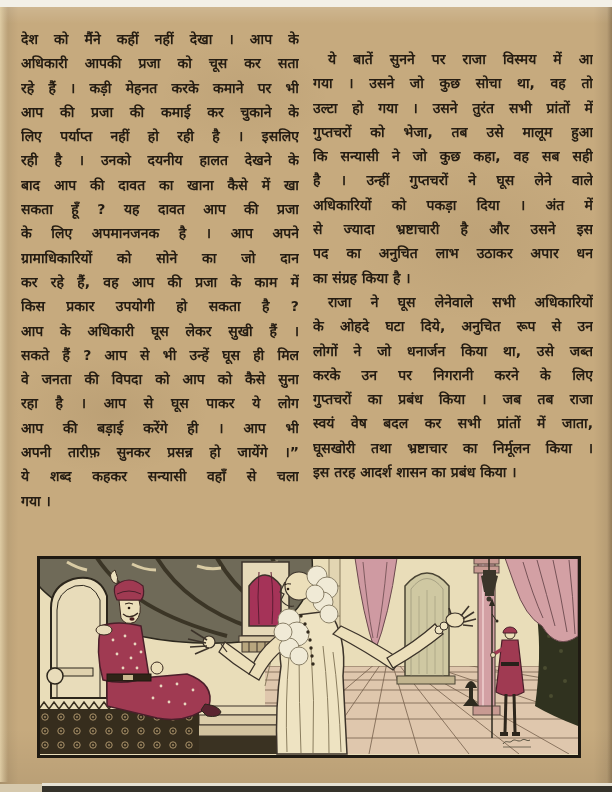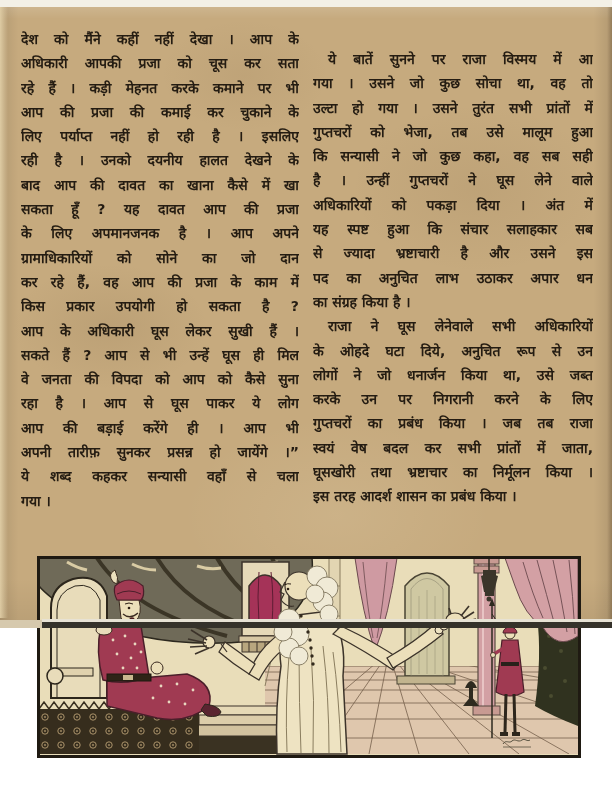--- a/index.html
+++ b/index.html
@@ -1,18 +1,18 @@
 <!DOCTYPE html>
 <html style="--paper: #c6aa7e; --ink: #241c12; --art-bg: #e9ddb9; --crimson: #a03a52; --crimson-dark: #4a1f2a; --magenta: #a53358; --pink: #d3a0a4; --rose: #cf9aa2; --canopy: #6f6a58; --canopy-rib: #3b3526; --floor: #dfc7ad; --floor-line: #75604b; --foliage: #30321f; --dark-wood: #362d1d; --cream: #ecdfba; --outline: #3c332a;"><head>
 <meta charset="utf-8">
 <style>
   html,body{margin:0;padding:0;}
   body{width:612px;height:792px;overflow:hidden;background:#ffffff;
        font-family:"DejaVu Sans",sans-serif;}
-  .page{position:absolute;left:0;top:0;width:612px;height:628px;background:#fff;}
+  .page{position:absolute;left:0;top:0;width:612px;height:792px;background:#fff;}
   .paper{position:absolute;left:0;top:0;right:0;bottom:0;
     background:
       radial-gradient(140px 90px at 18% 52%, rgba(96,74,44,0.10), transparent 70%),
       radial-gradient(180px 120px at 78% 30%, rgba(96,74,44,0.08), transparent 70%),
       radial-gradient(220px 140px at 55% 82%, rgba(255,246,220,0.10), transparent 70%),
       radial-gradient(120px 80px at 40% 12%, rgba(96,74,44,0.07), transparent 70%),
       linear-gradient(90deg, rgba(0,0,0,0.10), rgba(0,0,0,0) 3%, rgba(0,0,0,0) 97%, rgba(0,0,0,0.10)),
       linear-gradient(180deg, rgba(255,255,255,0.20), rgba(0,0,0,0) 3%, rgba(0,0,0,0) 92%, rgba(0,0,0,0.07)),
       var(--paper,#c6aa7e);}
   .edge-top{position:absolute;left:0;top:0;right:0;height:7px;background:#f3f0e7;}
@@ -62,21 +62,20 @@
       <div class="tline end">गया ।</div>
     </div>
   <div class="col col-right">
       <div class="tline indent">ये बातें सुनने पर राजा विस्मय में आ</div>
       <div class="tline">गया । उसने जो कुछ सोचा था, वह तो</div>
       <div class="tline">उल्टा हो गया । उसने तुरंत सभी प्रांतों में</div>
       <div class="tline">गुप्तचरों को भेजा, तब उसे मालूम हुआ</div>
       <div class="tline">कि सन्यासी ने जो कुछ कहा, वह सब सही</div>
       <div class="tline">है । उन्हीं गुप्तचरों ने घूस लेने वाले</div>
       <div class="tline">अधिकारियों को पकड़ा दिया । अंत में</div>
-      <div class="tline">यह स्पष्ट हुआ कि संचार सलाहकार सब</div>
       <div class="tline">से ज्यादा भ्रष्टाचारी है और उसने इस</div>
       <div class="tline">पद का अनुचित लाभ उठाकर अपार धन</div>
       <div class="tline end">का संग्रह किया है ।</div>
       <div class="tline indent">राजा ने घूस लेनेवाले सभी अधिकारियों</div>
       <div class="tline">के ओहदे घटा दिये, अनुचित रूप से उन</div>
       <div class="tline">लोगों ने जो धनार्जन किया था, उसे जब्त</div>
       <div class="tline">करके उन पर निगरानी करने के लिए</div>
       <div class="tline">गुप्तचरों का प्रबंध किया । जब तब राजा</div>
       <div class="tline">स्वयं वेष बदल कर सभी प्रांतों में जाता,</div>
       <div class="tline">घूसखोरी तथा भ्रष्टाचार का निर्मूलन किया ।</div>

